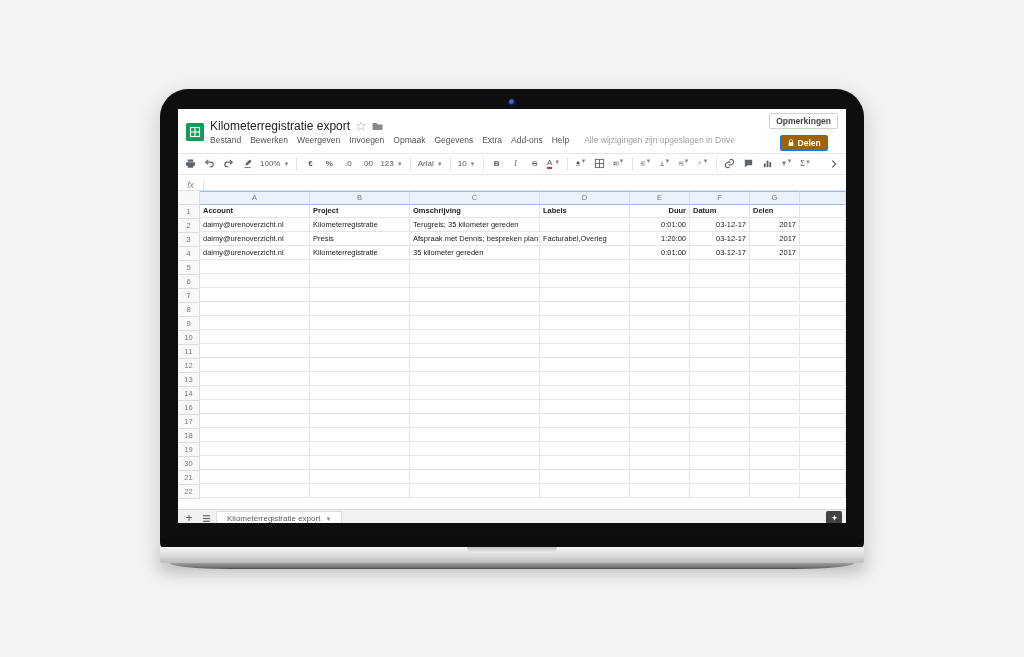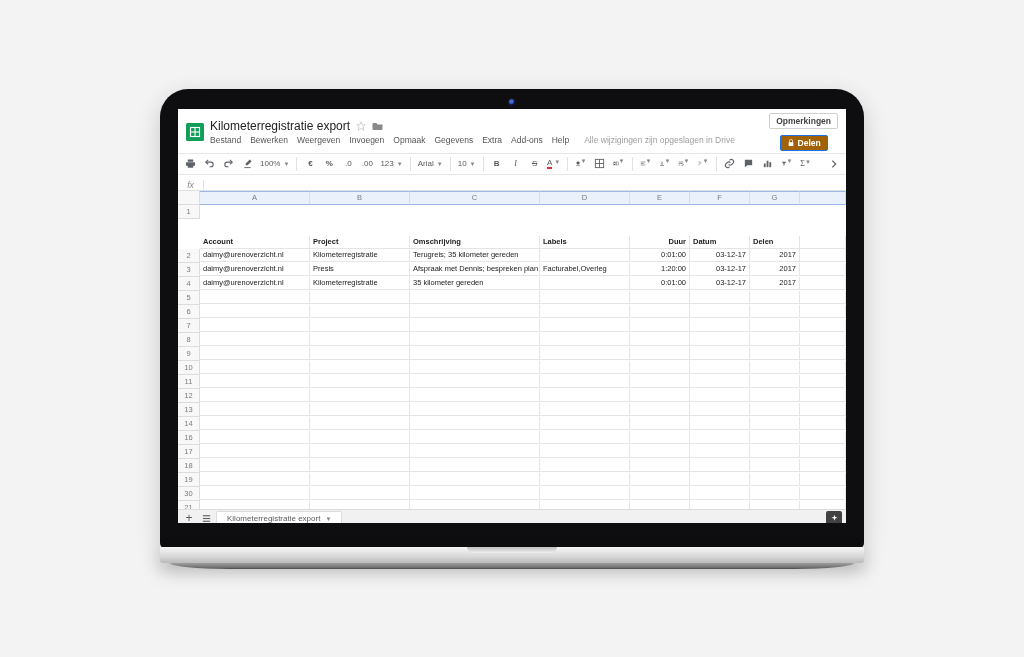--- a/index.html
+++ b/index.html
@@ -132,21 +132,21 @@
   .cell {
     height:13px;
     border-right:1px solid #e5e5e5; border-bottom:1px solid #e5e5e5;
     padding:0 3px;
     font-size:7.5px;
     display:flex; align-items:center;
     overflow:hidden; white-space:nowrap;
     color:#222;
   }
   .selrow .colh { background:#eaf1fb; border-top:1px solid #9cb8e6; border-bottom:1px solid #9cb8e6;}
-  .hdr-row .cell { font-weight:bold;margin-top:31px; }
+  .hdr-row .cell { font-weight:bold; }
   .right { justify-content:flex-end; }
   .grid { flex:1; overflow:hidden; }
 
   .tabbar {
     height:18px;
     border-top:1px solid #dcdcdc;
     background:#f1f1f1;
     display:flex; align-items:center;
     padding:0 4px; gap:4px;
     font-size:8px; color:#5a5a5a;

